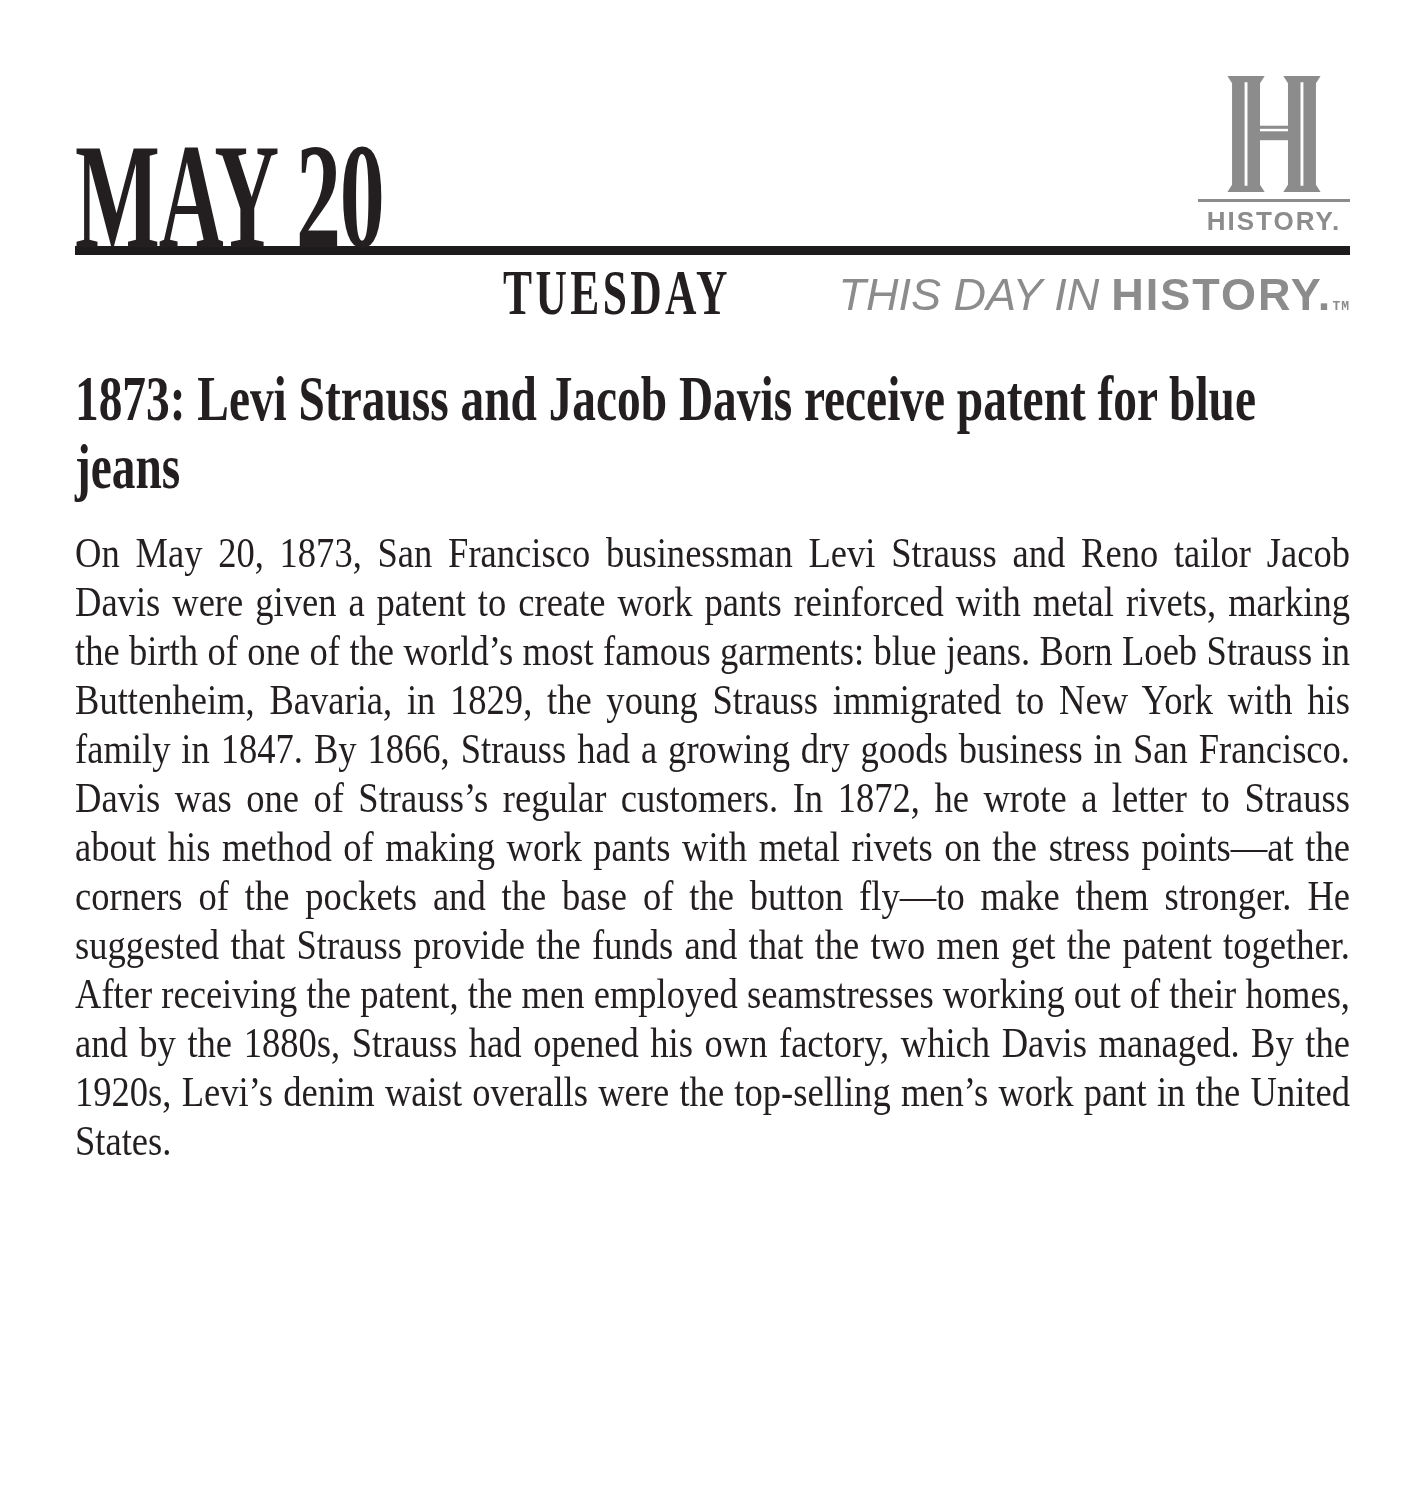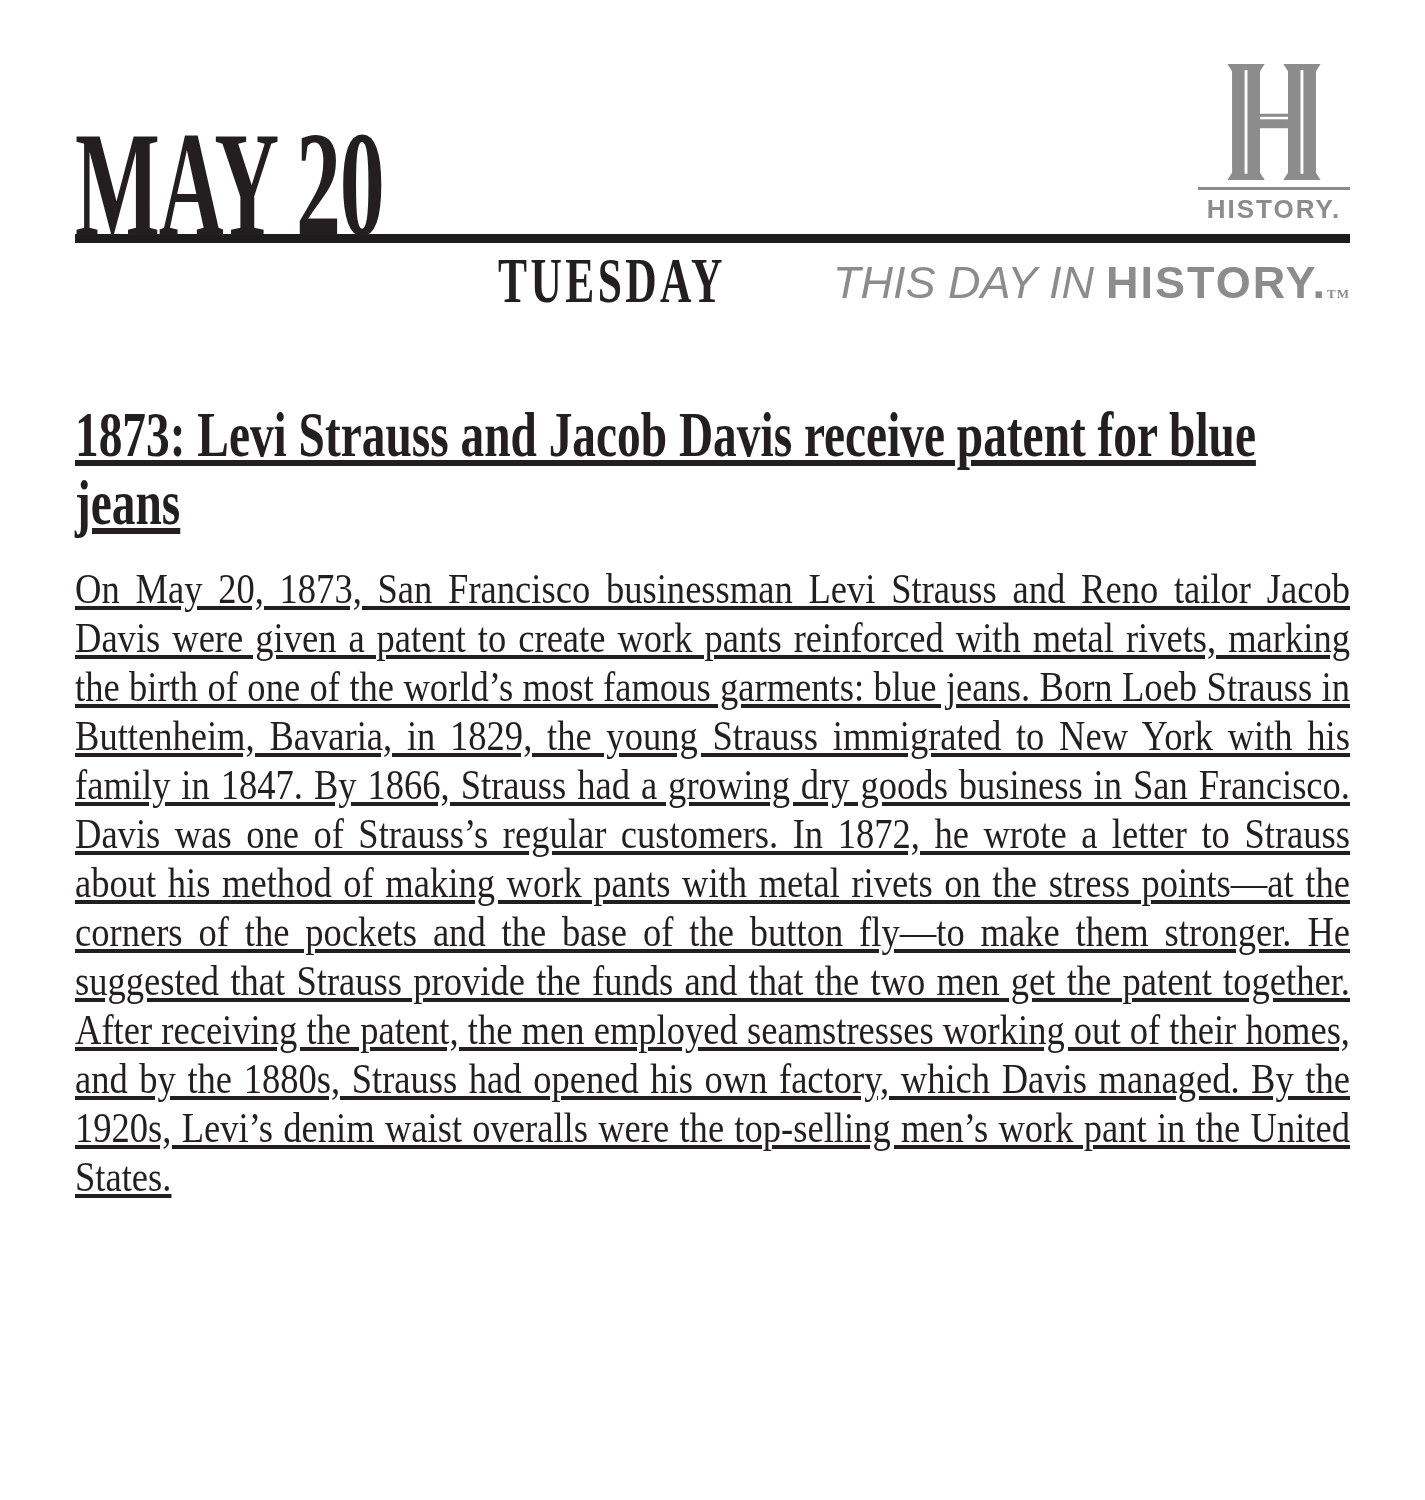--- a/index.html
+++ b/index.html
@@ -5,21 +5,21 @@
   html, body { margin: 0; padding: 0; background: #ffffff; }
   .page {
     position: relative;
     width: 1425px;
     height: 1500px;
     background: #ffffff;
     overflow: hidden;
     font-family: "Liberation Serif", "DejaVu Serif", serif;
     color: #231f20;
   }
-  .content { padding: 0 75px; }
+  .content { padding: 12px 75px; }
 
   
   .header-top {
     display: flex;
     justify-content: space-between;
     align-items: flex-end;
     padding-top: 64px;
   }
   .date-box { height: 118px; }
   .date-inner {
@@ -92,29 +92,29 @@
     font-size: 45px;
   }
   .tagline-word {
     font-family: "Liberation Sans", "DejaVu Sans", sans-serif;
     font-weight: bold;
     font-size: 45px;
     letter-spacing: 2px;
     margin-left: 8px;
   }
   .tagline-tm {
-    font-family: Liberation Serif, serif;
+    font-family: Liberation Mono, monospace;
     font-weight: bold;
     font-size: 13px;
     letter-spacing: 1px;
     vertical-align: baseline;
   }
 
   
-  .article { margin-top: 94px; text-decoration: underline; }
+  .article { margin-top: 46px; }
   .headline-box { width: 1275px; }
   .headline-inner {
     width: 1680px;
     transform: scaleX(0.74);
     transform-origin: left top;
     font-weight: bold;
     font-size: 64px;
     line-height: 1.07;
     letter-spacing: 0px;
     color: #231f20;

